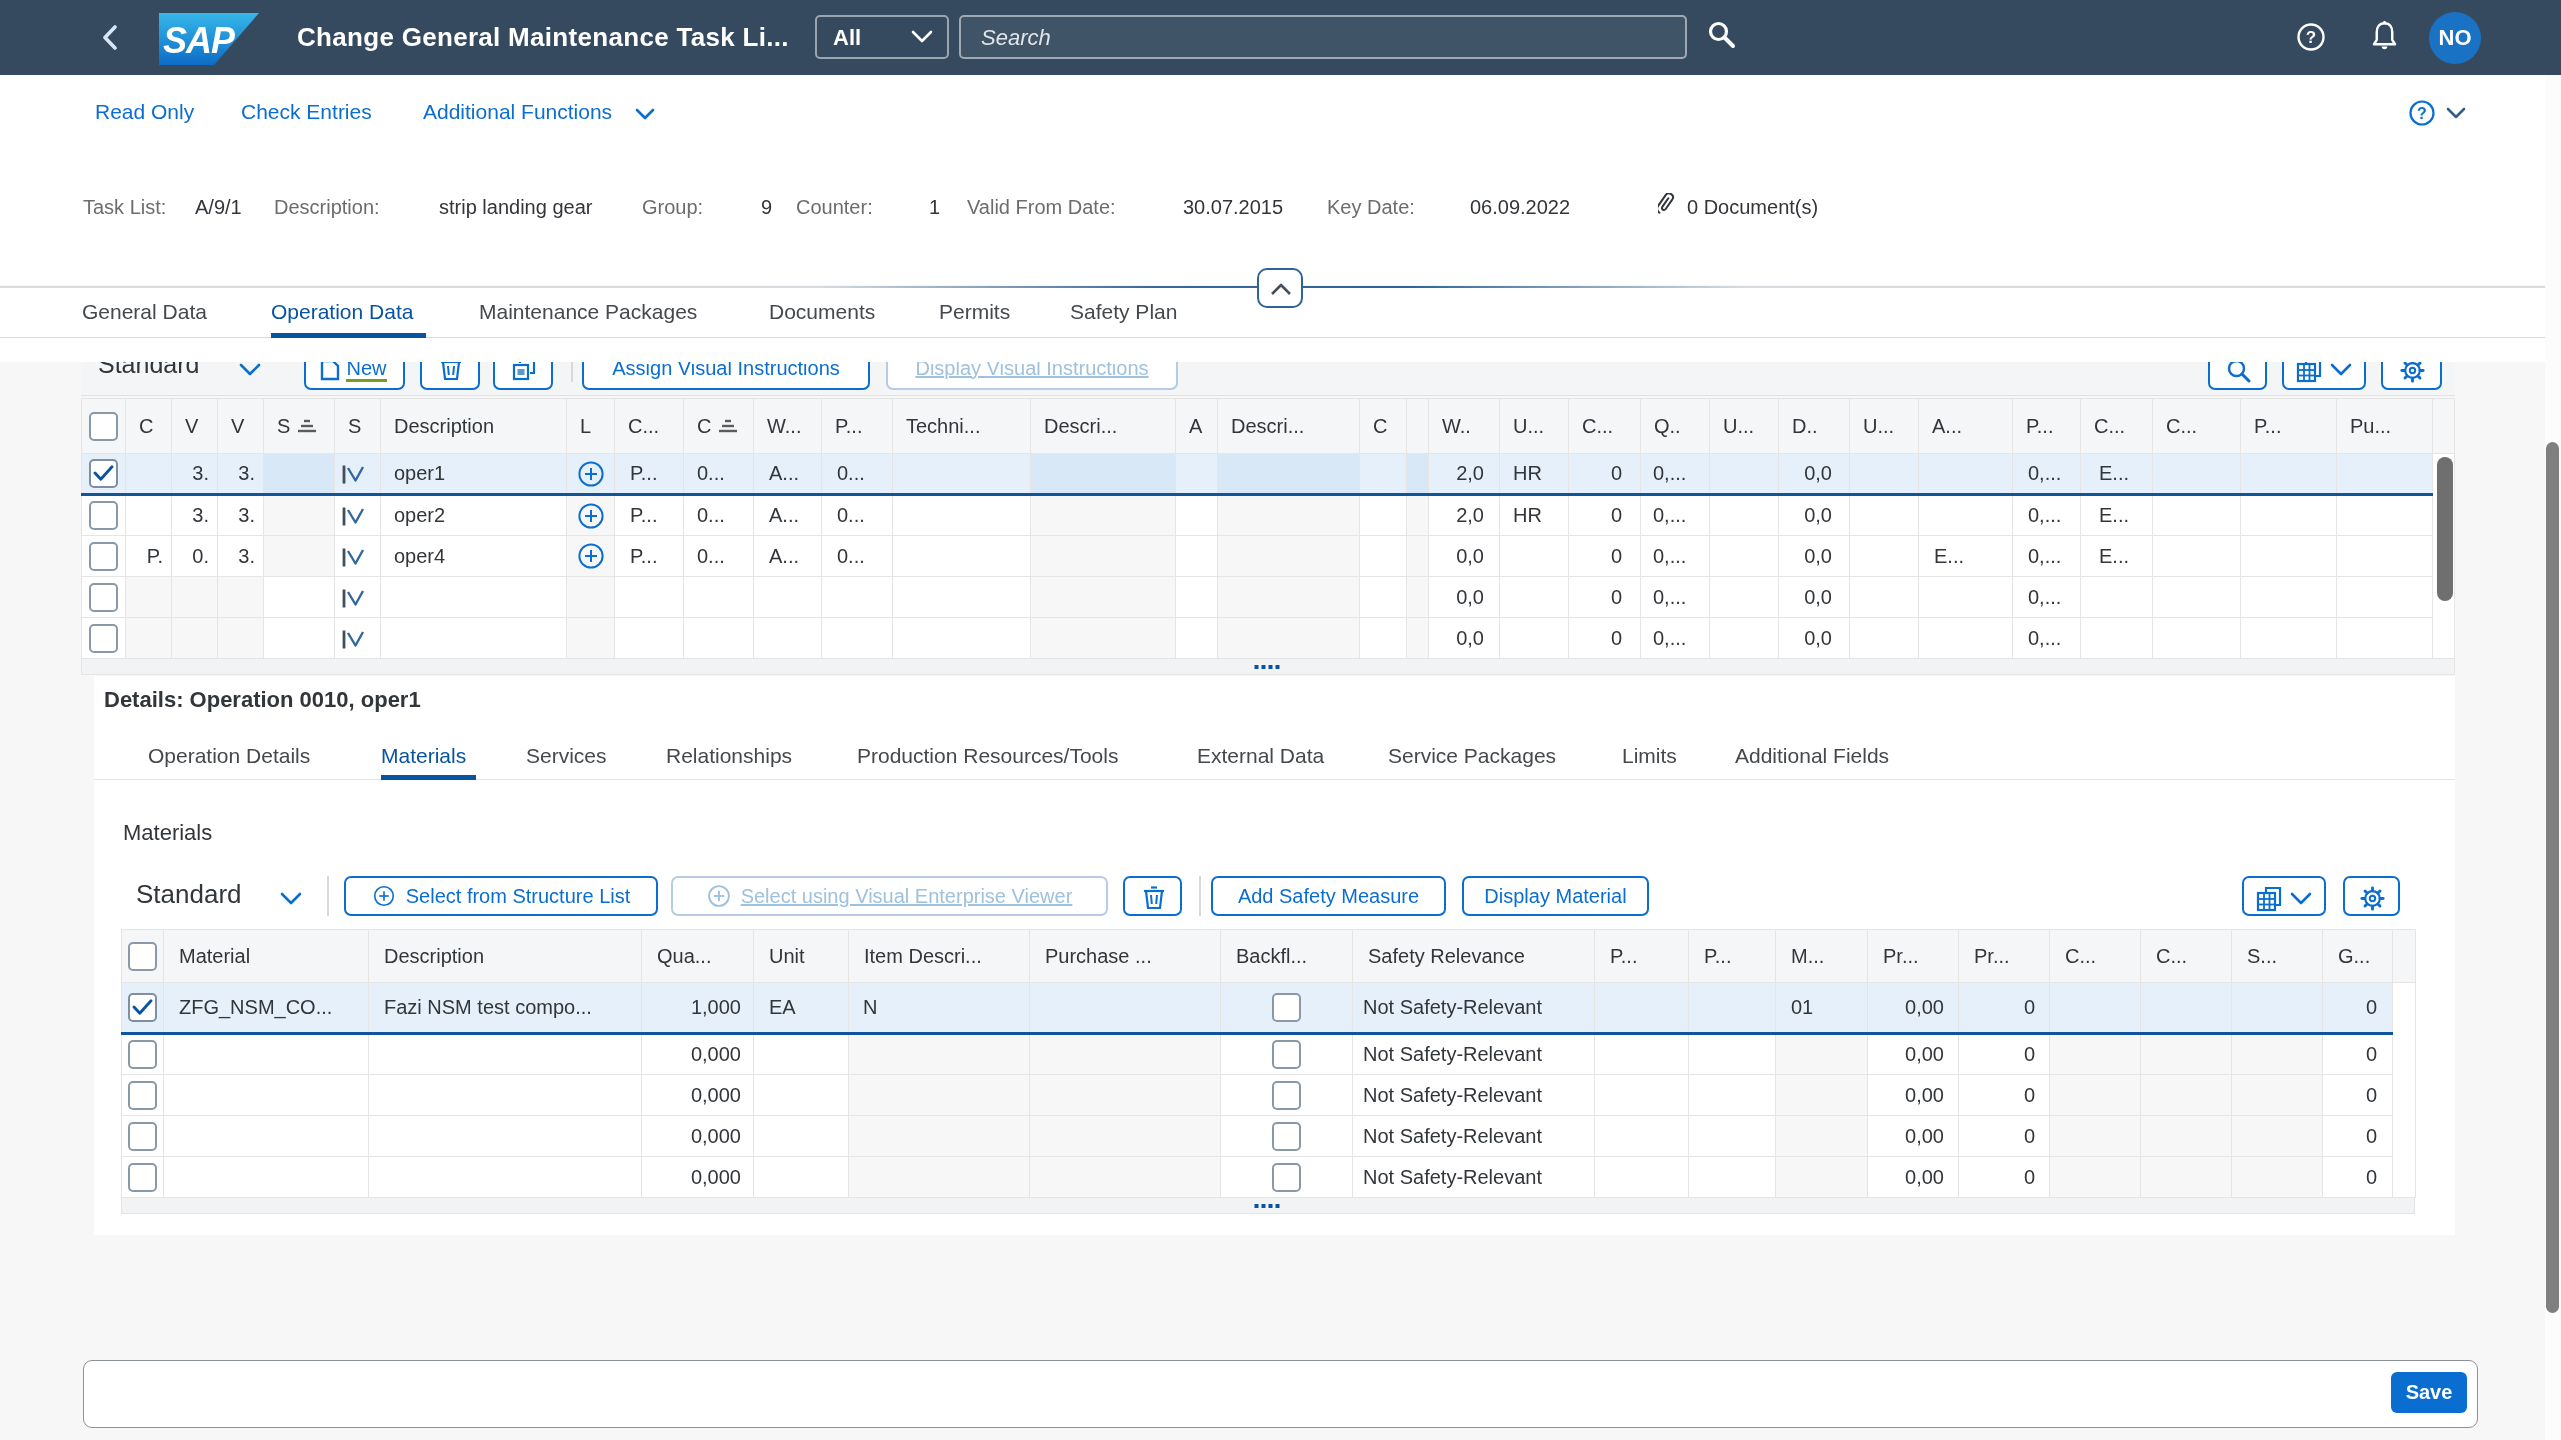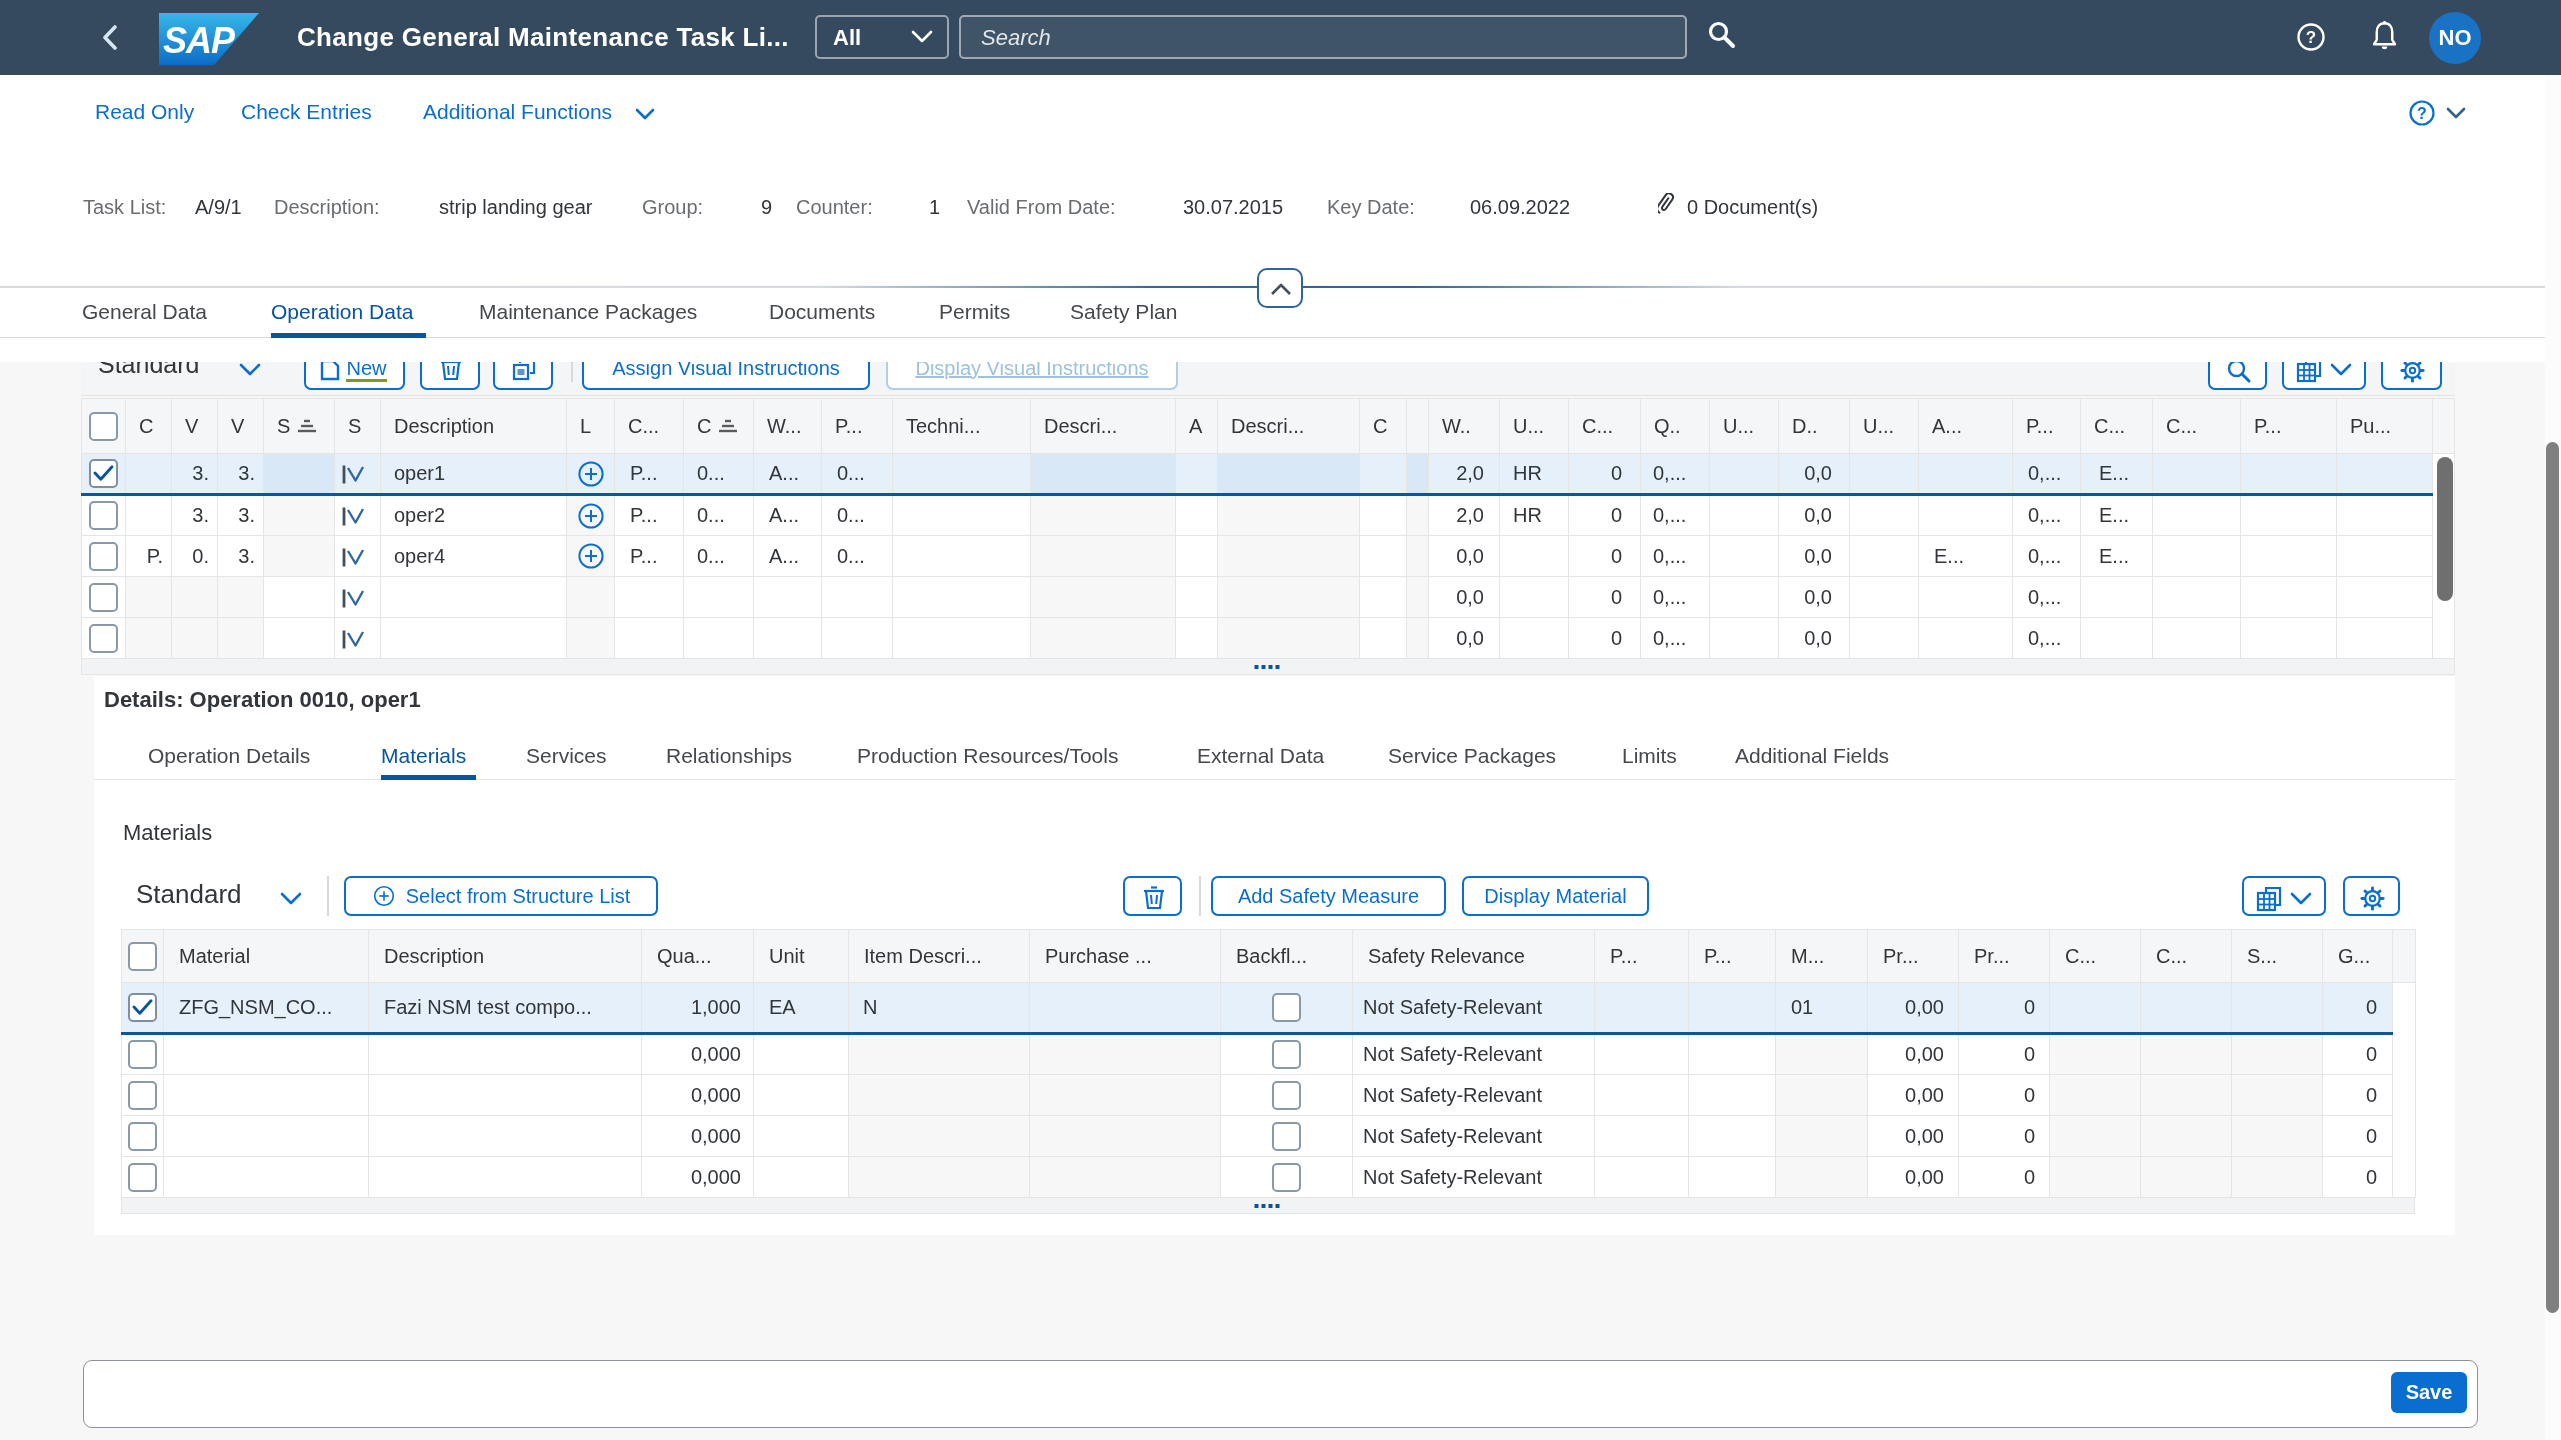--- a/index.html
+++ b/index.html
@@ -524,20 +524,25 @@
   <div style="position:absolute;left:42px;top:203px;font-size:26px;color:#32363a;">Standard</div>
   <svg style="position:absolute;left:186px;top:216px" width="22" height="14" viewBox="0 0 22 14">
       <polyline points="2,2 11,11 20,2" fill="none" stroke="#0a6ed1" stroke-width="2.6" stroke-linecap="round" stroke-linejoin="round"></polyline>
     </svg>
   <div style="position:absolute;left:233px;top:200px;width:2px;height:40px;background:#d9d9d9;"></div>
   <div class="btn" style="left:250px;top:200px;width:314px;height:40px;line-height:37px;"><svg style="display:inline-block;vertical-align:middle;margin-right:10px;margin-top:-3px" width="24" height="24" viewBox="0 0 30 30">
         <circle cx="15" cy="15" r="11.6" fill="none" stroke="#0a6ed1" stroke-width="2"></circle>
         <line x1="15" y1="9" x2="15" y2="21" stroke="#0a6ed1" stroke-width="2"></line>
         <line x1="9" y1="15" x2="21" y2="15" stroke="#0a6ed1" stroke-width="2"></line>
       </svg>Select from Structure List</div>
+  <div class="btn dis" style="left:577px;top:200px;width:437px;height:40px;line-height:37px;"><svg style="display:inline-block;vertical-align:middle;margin-right:10px;margin-top:-3px" width="24" height="24" viewBox="0 0 30 30">
+        <circle cx="15" cy="15" r="12.4" fill="none" stroke="#9ec1de" stroke-width="2.3"></circle>
+        <line x1="15" y1="8.5" x2="15" y2="21.5" stroke="#9ec1de" stroke-width="2.3"></line>
+        <line x1="8.5" y1="15" x2="21.5" y2="15" stroke="#9ec1de" stroke-width="2.3"></line>
+      </svg>Select using Visual Enterprise Viewer</div>
   <div class="btn" style="left:1029px;top:200px;width:59px;height:40px;">
     <svg style="position:absolute;left:18px;top:8px" width="22" height="24" viewBox="0 0 22 24">
         <path d="M3 5 L5 22 H17 L19 5" fill="none" stroke="#0a6ed1" stroke-width="2.2"></path>
         <line x1="1" y1="5" x2="21" y2="5" stroke="#0a6ed1" stroke-width="2.2"></line>
         <line x1="8" y1="1.5" x2="14" y2="1.5" stroke="#0a6ed1" stroke-width="2.2"></line>
         <line x1="8" y1="9" x2="8.8" y2="18" stroke="#0a6ed1" stroke-width="2"></line>
         <line x1="14" y1="9" x2="13.2" y2="18" stroke="#0a6ed1" stroke-width="2"></line>
       </svg>
   </div>
   <div style="position:absolute;left:1105px;top:200px;width:2px;height:40px;background:#d9d9d9;"></div>

